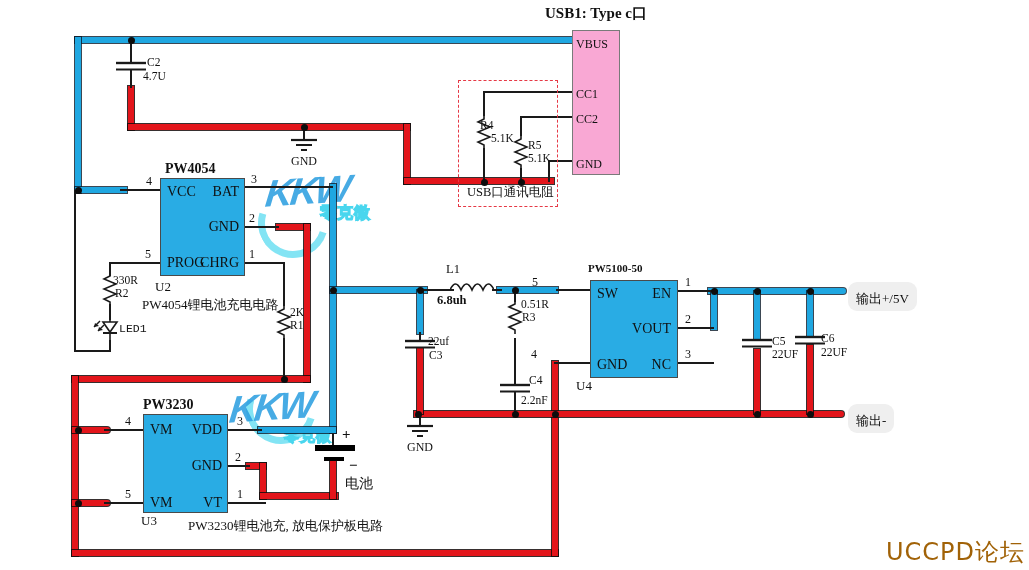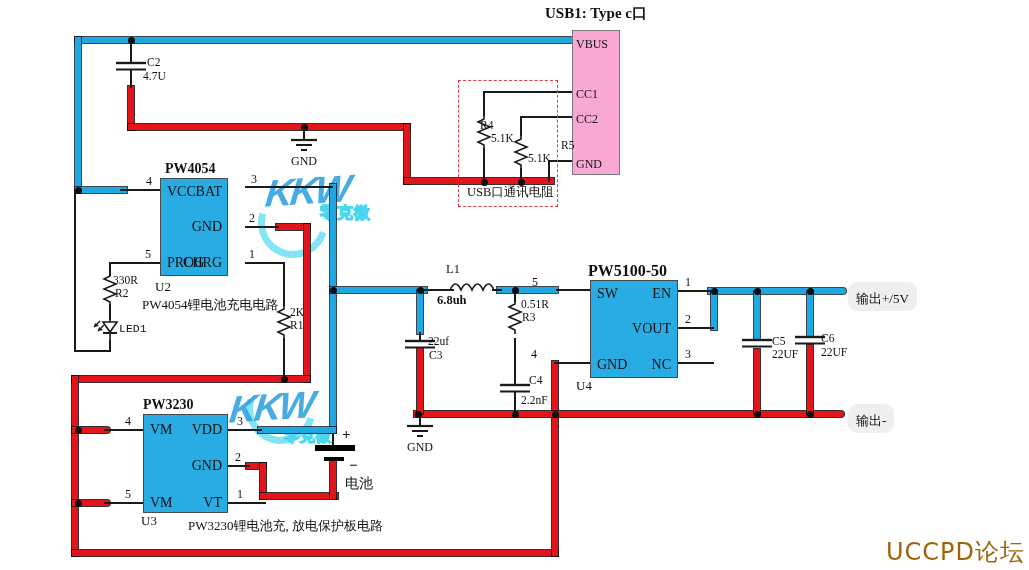--- a/index.html
+++ b/index.html
@@ -191,31 +191,31 @@
     <span style="top:6px;">VBUS</span>
     <span style="top:56px;">CC1</span>
     <span style="top:81px;">CC2</span>
     <span style="top:126px;">GND</span>
   </div>
 
   <div class="dash" style="left:458px;top:80px;width:100px;height:127px;"></div>
   <div class="t" style="left:467px;top:186px;font-size:12.5px;">USB口通讯电阻</div>
 
   <div class="t bold" style="left:165px;top:162px;font-size:14px;">PW4054</div>
-  <div class="chip" style="left:160px;top:178px;width:68px;height:98px;">
+  <div class="chip" style="left:160px;top:178px;width:85px;height:98px;">
     <span style="left:6px;top:5px;">VCC</span>
     <span style="right:5px;top:5px;">BAT</span>
     <span style="right:5px;top:40px;">GND</span>
     <span style="left:6px;top:76px;">PROG</span>
     <span style="right:5px;top:76px;">CHRG</span>
   </div>
   <div class="t" style="left:155px;top:280px;font-size:13px;">U2</div>
   <div class="t cap" style="left:142px;top:298px;">PW4054锂电池充电电路</div>
 
-  <div class="t bold" style="left:588px;top:263px;font-size:16px;text-align:center;">PW5100-50</div>
+  <div class="t bold" style="left:588px;top:263px;font-size:11px;text-align:center;">PW5100-50</div>
   <div class="chip" style="left:590px;top:280px;width:88px;height:98px;">
     <span style="left:6px;top:5px;">SW</span>
     <span style="right:6px;top:5px;">EN</span>
     <span style="right:6px;top:40px;">VOUT</span>
     <span style="left:6px;top:76px;">GND</span>
     <span style="right:6px;top:76px;">NC</span>
   </div>
   <div class="t" style="left:576px;top:379px;font-size:13px;">U4</div>
 
   <div class="t bold" style="left:143px;top:398px;font-size:14px;">PW3230</div>
@@ -242,21 +242,21 @@
   <div class="t" style="left:125px;top:415px;">4</div>
   <div class="t" style="left:237px;top:415px;">3</div>
   <div class="t" style="left:235px;top:451px;">2</div>
   <div class="t" style="left:125px;top:488px;">5</div>
   <div class="t" style="left:237px;top:488px;">1</div>
 
   <div class="t small" style="left:147px;top:56px;">C2</div>
   <div class="t small" style="left:143px;top:70px;">4.7U</div>
   <div class="t small" style="left:480px;top:119px;">R4</div>
   <div class="t small" style="left:491px;top:132px;">5.1K</div>
-  <div class="t small" style="left:528px;top:139px;margin-left:33px;">R5</div>
+  <div class="t small" style="left:528px;top:139px;">R5</div>
   <div class="t small" style="left:528px;top:152px;">5.1K</div>
   <div class="t small" style="left:113px;top:274px;">330R</div>
   <div class="t small" style="left:115px;top:287px;">R2</div>
   <div class="t small" style="left:119px;top:323px;font-family:Liberation Mono, monospace;">LED1</div>
   <div class="t small" style="left:290px;top:306px;">2K</div>
   <div class="t small" style="left:290px;top:319px;">R1</div>
   <div class="t small" style="left:446px;top:263px;font-size:12.5px;">L1</div>
   <div class="t small bold" style="left:437px;top:294px;font-size:12.5px;">6.8uh</div>
   <div class="t small" style="left:521px;top:298px;">0.51R</div>
   <div class="t small" style="left:522px;top:311px;">R3</div>

